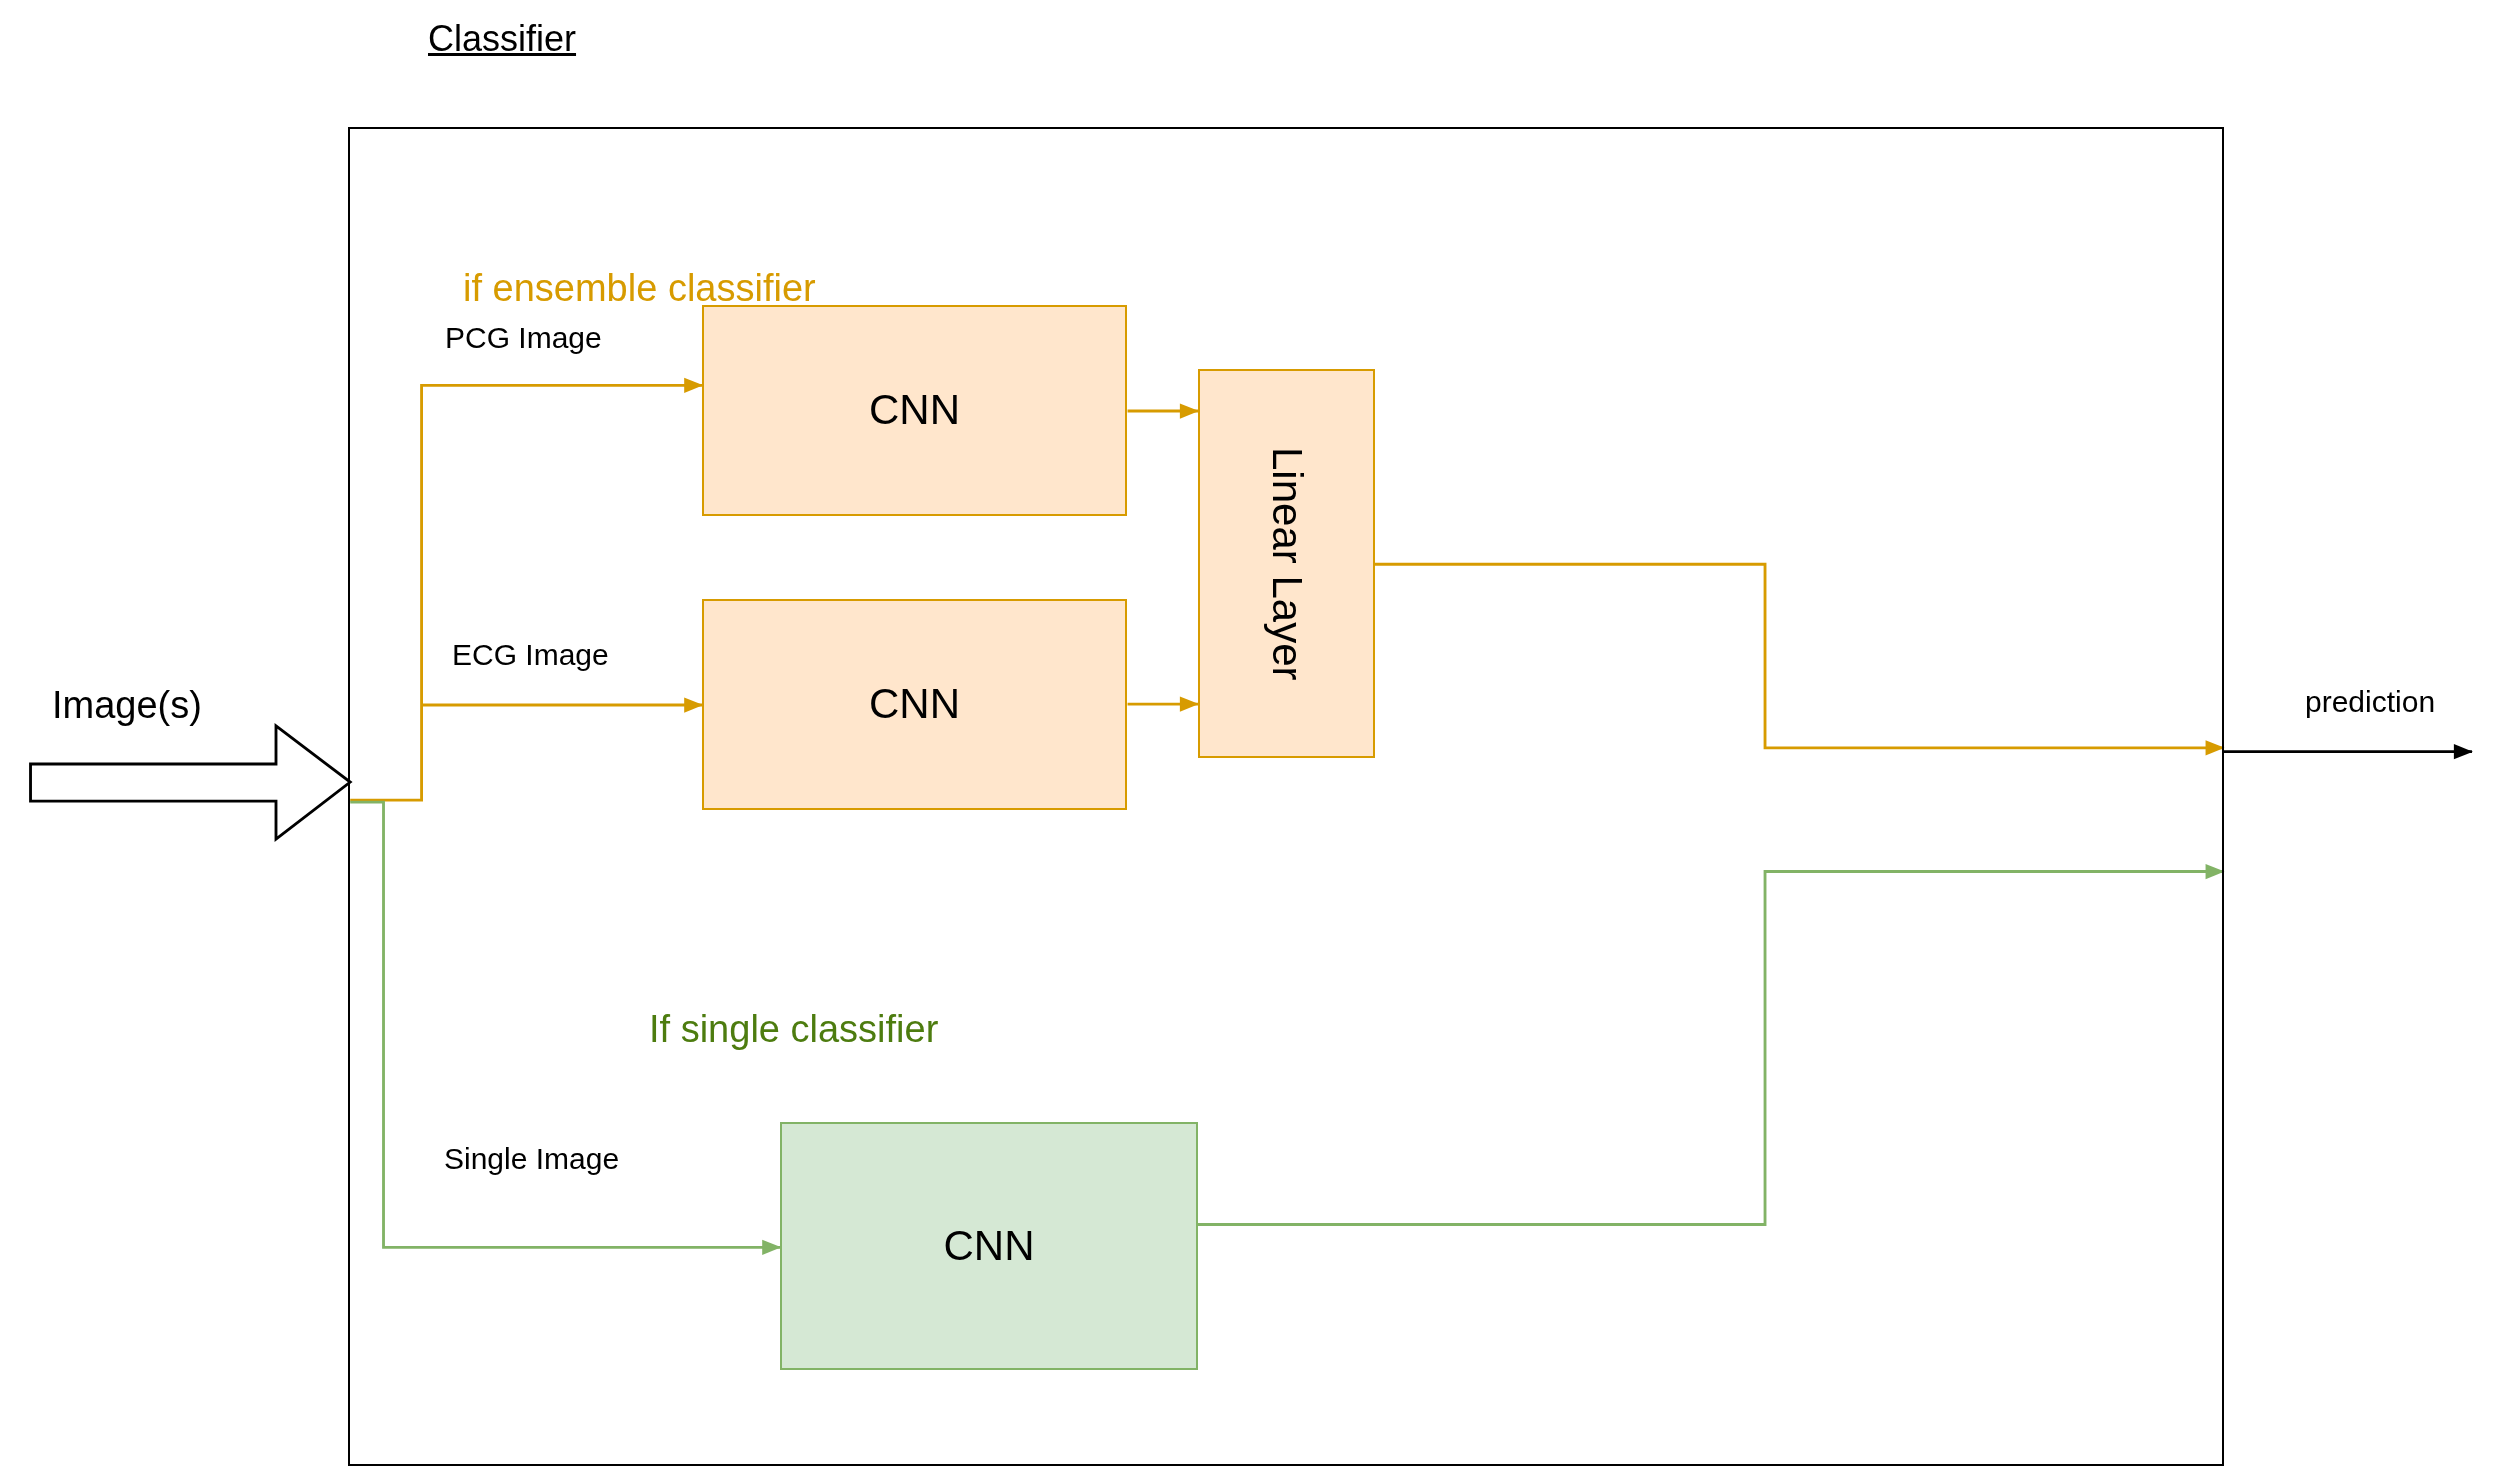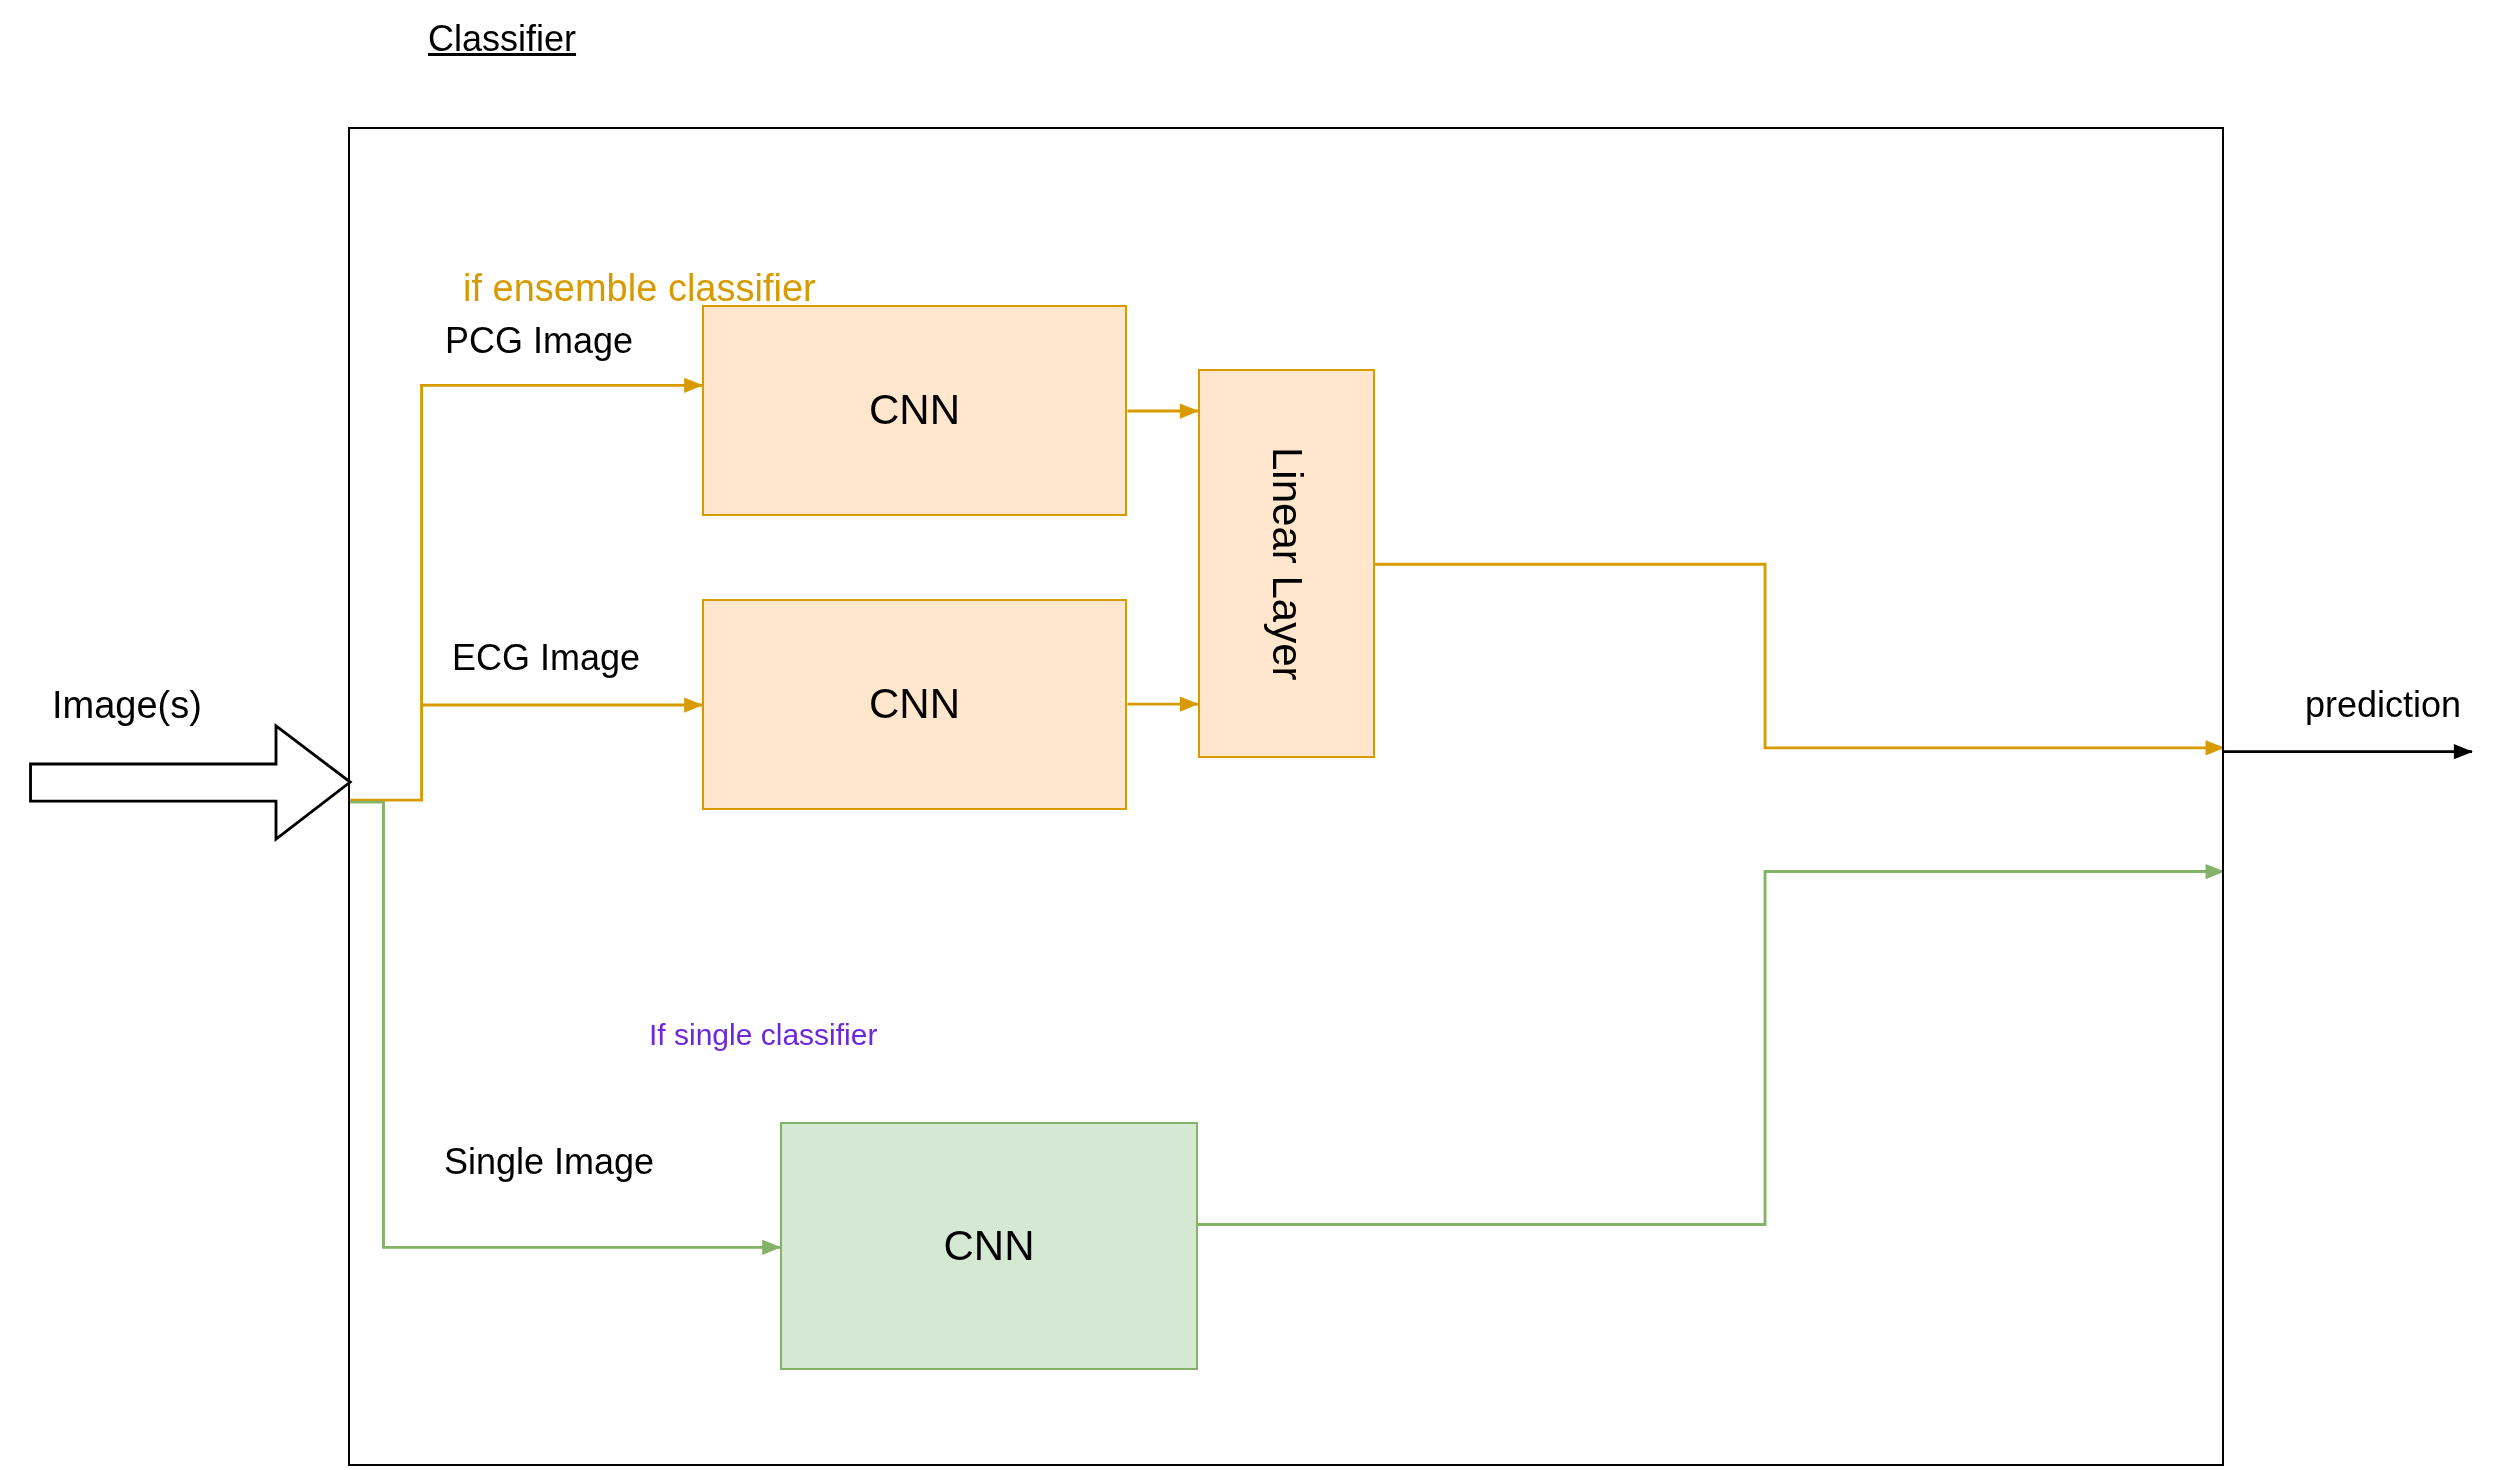--- a/index.html
+++ b/index.html
@@ -40,26 +40,26 @@
   .node-cnn-ecg    { left: 702px;  top: 599px;  width: 425px; height: 211px; }
   .node-linear     { left: 1198px; top: 369px;  width: 177px; height: 389px; }
   .node-cnn-single { left: 780px;  top: 1122px; width: 418px; height: 248px; }
   .vertical-text {
     writing-mode: vertical-rl;
     white-space: nowrap;
   }
   .lbl {
     position: absolute;
     white-space: nowrap;
-    font-size: 36px;
+    font-size: 30px;
     line-height: 1.1;
   }
   .lbl-title        { left: 428px;  top: 19px;   font-size: 36px; text-decoration: underline; }
   .lbl-ensemble     { left: 463px;  top: 231px;  font-size: 38px; color: #d79b00; margin-top: 37px; }
-  .lbl-single-cond  { left: 649px;  top: 1009px; font-size: 30px; color: #6d28d9; margin-top: 9px; }
+  .lbl-single-cond  { left: 649px;  top: 1009px; font-size: 38px; color: #4d7c0f; }
   .lbl-pcg          { left: 445px;  top: 321px; }
   .lbl-ecg          { left: 452px;  top: 638px; }
   .lbl-single-image { left: 444px;  top: 1142px; }
   .lbl-input        { left: 52px;   top: 685px;  font-size: 38px; }
   .lbl-prediction   { left: 2282px; top: 685px; margin-left: 23px; }
 </style>
 </head>
 <body>
 
 <div class="canvas">

